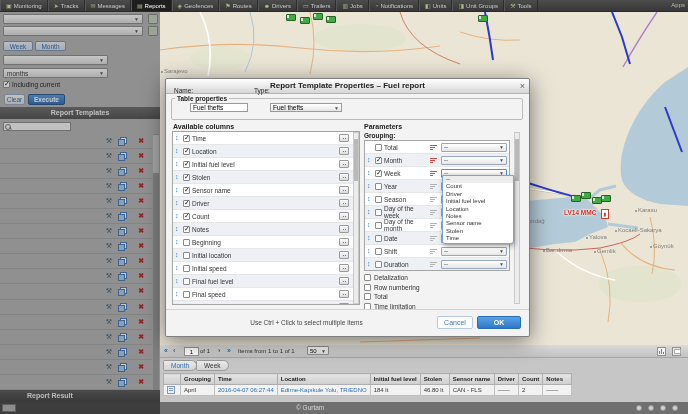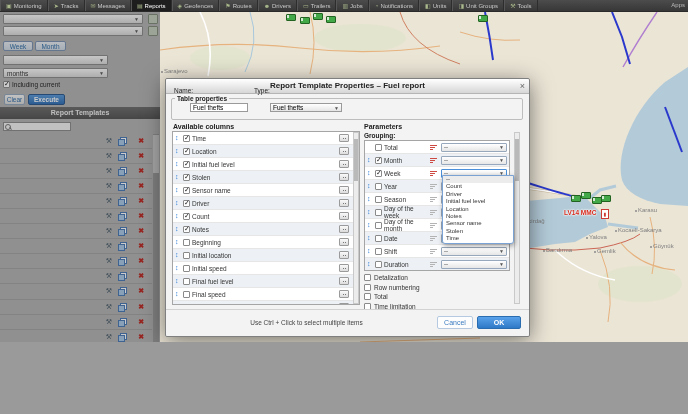--- a/index.html
+++ b/index.html
@@ -1,17 +1,17 @@
 <!DOCTYPE html>
 <html><head>
 <meta charset="utf-8">
 <style>
   html,body{margin:0;padding:0}
   body{width:688px;height:414px;overflow:hidden;font-family:"Liberation Sans",sans-serif;background:#9a9a9a;position:relative}
-  #screen{position:absolute;left:0;top:0;width:688px;height:342px;overflow:hidden}
+  #screen{position:absolute;left:0;top:0;width:688px;height:414px;overflow:hidden}
 
   
   .nav{position:absolute;left:0;top:0;width:688px;height:12px;background:linear-gradient(#4c4c4c,#373737);display:flex;z-index:30;border-bottom:1px solid #2a2a2a;box-sizing:border-box}
   .nav .tab{display:flex;align-items:center;gap:2px;padding:0 5px;border-right:1px solid #2d2d2d;border-left:1px solid #565656;font-size:6px;color:#c9c9c9;white-space:nowrap;cursor:pointer}
   .nav .tab.active{background:#1e1e1e;color:#fff}
   .tico{font-size:6px;color:#a9b98b;line-height:6px}
   .nav-apps{margin-left:auto;font-size:6px;color:#bbb;padding:2px 3px 0 0}
 
   
   .map{position:absolute;left:160px;top:12px;width:528px;height:333px;background:#ebe5d6;overflow:hidden;z-index:1}

